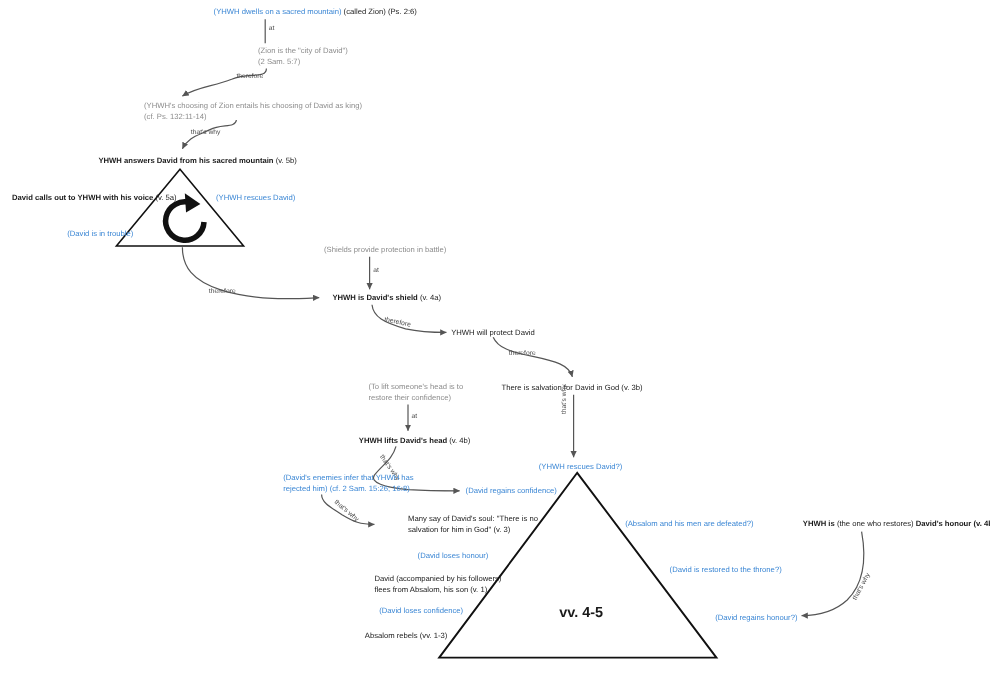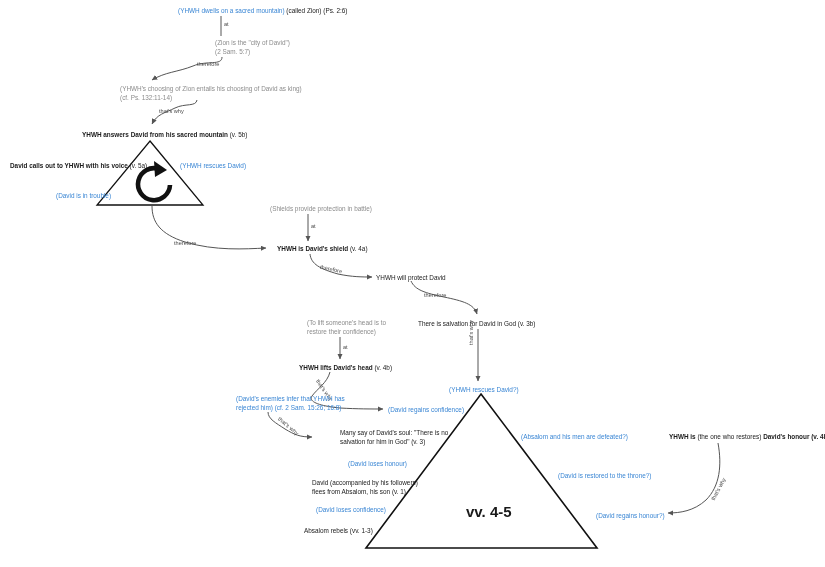--- a/index.html
+++ b/index.html
@@ -25,21 +25,21 @@
   .node .n{font-weight:normal;}
   .edgelabel{
     position:absolute;
     font-size:5.6px;
     color:#4a4a4a;
     white-space:nowrap;
     font-family:"Liberation Sans", sans-serif;
   }
   .big-label{
     position:absolute;
-    font-size:15px;
+    font-size:12px;
     font-weight:bold;
     color:#1a1a1a;
     white-space:nowrap;
   }
   .cycle-glyph{
     position:absolute;
     font-size:46px;
     color:#111111;
     font-family:"DejaVu Sans", sans-serif;
     line-height:1;

